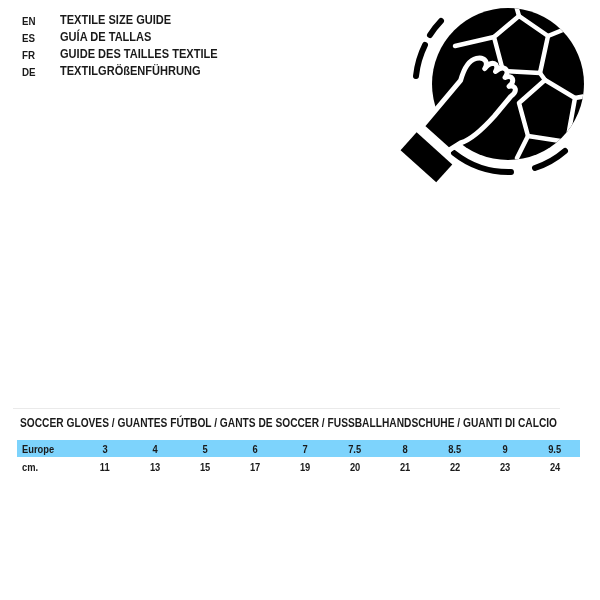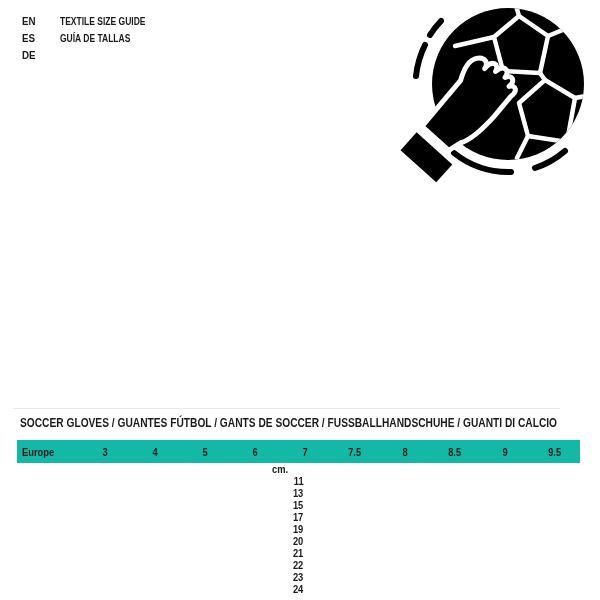--- a/index.html
+++ b/index.html
@@ -10,54 +10,59 @@
     color:#1a1a1a;
   }
   
   .cond{display:inline-block;transform:scaleX(0.85);transform-origin:0 50%;white-space:nowrap;}
   .cond-c{display:inline-block;transform:scaleX(0.85);transform-origin:50% 50%;white-space:nowrap;}
 
   
   .langs{position:absolute;left:22px;top:10px;}
   .lang-row{display:flex;height:17px;align-items:flex-end;}
   .lang-code{width:38px;font-size:11.5px;font-weight:700;}
-  .lang-label{font-size:10px;font-weight:700;}
+  .lang-label{font-size:13px;font-weight:700;}
 
   
   .glove-icon{position:absolute;left:395px;top:0px;width:205px;height:205px;}
 
   
   .divider{position:absolute;left:13px;top:408px;width:547px;height:1px;background:#eaeaea;}
   .section-title{
     position:absolute;left:20px;top:416px;font-size:12px;font-weight:700;
     transform:scaleX(0.85);transform-origin:0 0;white-space:nowrap;
   }
   .size-table{position:absolute;left:17px;top:440px;width:563px;font-size:11px;font-weight:700;}
   .t-row{display:flex;align-items:center;}
-  .t-row.header{background:#14b8a6;height:23px;text-decoration:underline;}
-  .t-row.body{background:#ffffff;height:19px;flex-direction:column;}
+  .t-row.header{background:#7dd3fc;height:17px;text-decoration:underline;}
+  .t-row.body{background:#ffffff;height:19px;}
   .t-cell-label{width:58px;padding-left:5px;text-align:left;}
   .t-cell{flex:1;text-align:center;}
 </style>
 </head>
 <body>
 
 <div class="canvas">
 
   <div class="langs">
     <div class="lang-row">
       <span class="lang-code"><span class="cond">EN</span></span>
       <span class="lang-label"><span class="cond">TEXTILE SIZE GUIDE</span></span>
     </div>
     <div class="lang-row">
       <span class="lang-code"><span class="cond">ES</span></span>
       <span class="lang-label"><span class="cond">GUÍA DE TALLAS</span></span>
     </div>
     <div class="lang-row">
+      <span class="lang-code"><span class="cond">FR</span></span>
+      <span class="lang-label"><span class="cond">GUIDE DES TAILLES TEXTILE</span></span>
+    </div>
+    <div class="lang-row">
       <span class="lang-code"><span class="cond">DE</span></span>
+      <span class="lang-label"><span class="cond">TEXTILGRÖßENFÜHRUNG</span></span>
     </div>
   </div>
 
   <svg class="glove-icon" viewBox="0 0 205 205" xmlns="http://www.w3.org/2000/svg" aria-hidden="true">
     <defs>
       <clipPath id="ballClip">
           <circle cx="113" cy="84" r="76"></circle>
         </clipPath>
     </defs>
 

